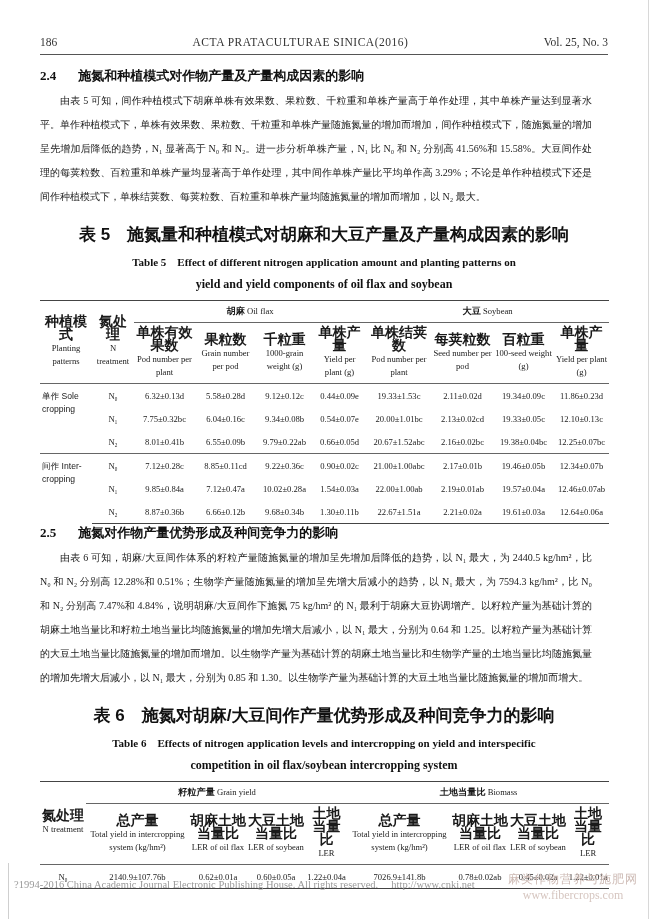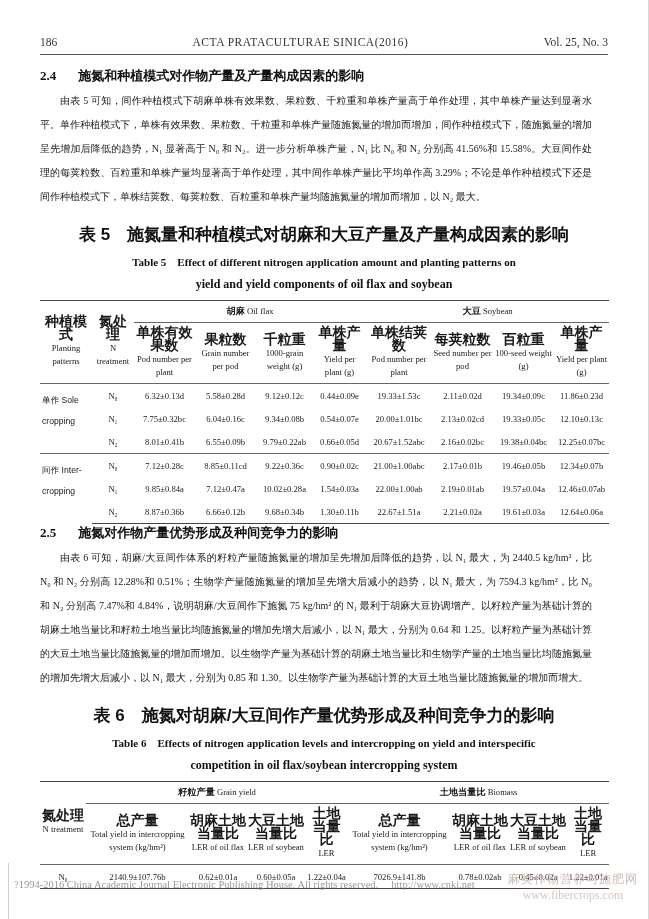--- a/index.html
+++ b/index.html
@@ -50,21 +50,21 @@
   th.grp{border-bottom:.8px solid #666;}
   th .hcn{display:block;font-family:Liberation Mono, monospace;font-weight:bold;font-size:14px;line-height:13px;}
   th .hen{display:block;font-weight:normal;line-height:13px;}
   th .gcn{font-family:"Liberation Sans","DejaVu Sans",sans-serif;font-weight:bold;font-size:9.2px;}
   th .gen{font-weight:normal;}
   thead th{border-bottom:.8px solid #666;}
   thead th.grp{border-bottom:.8px solid #666;}
   tbody td{line-height:12px;padding:5.5px 1px;}
   tbody tr.sep td{border-top:.8px solid #666;}
   tbody tr:last-child td{border-bottom:1.6px solid #444;}
-  td.lab{font-family:"Liberation Sans","DejaVu Sans",sans-serif;text-align:left;padding-left:2px;vertical-align:top;line-height:21px;}
+  td.lab{font-family:"Liberation Sans","DejaVu Sans",sans-serif;text-align:left;padding-left:2px;vertical-align:top;line-height:13px;}
   
   .footer{
     position:absolute;left:14px;right:10px;bottom:14px;height:34px;
     font-size:10.5px;color:#9a9a9a;
   }
   .footer .copyline{white-space:nowrap;position:absolute;left:0;top:8px;}
   .watermark{
     position:absolute;right:0;top:0;text-align:center;
     color:#cdbab4;line-height:16px;
   }

